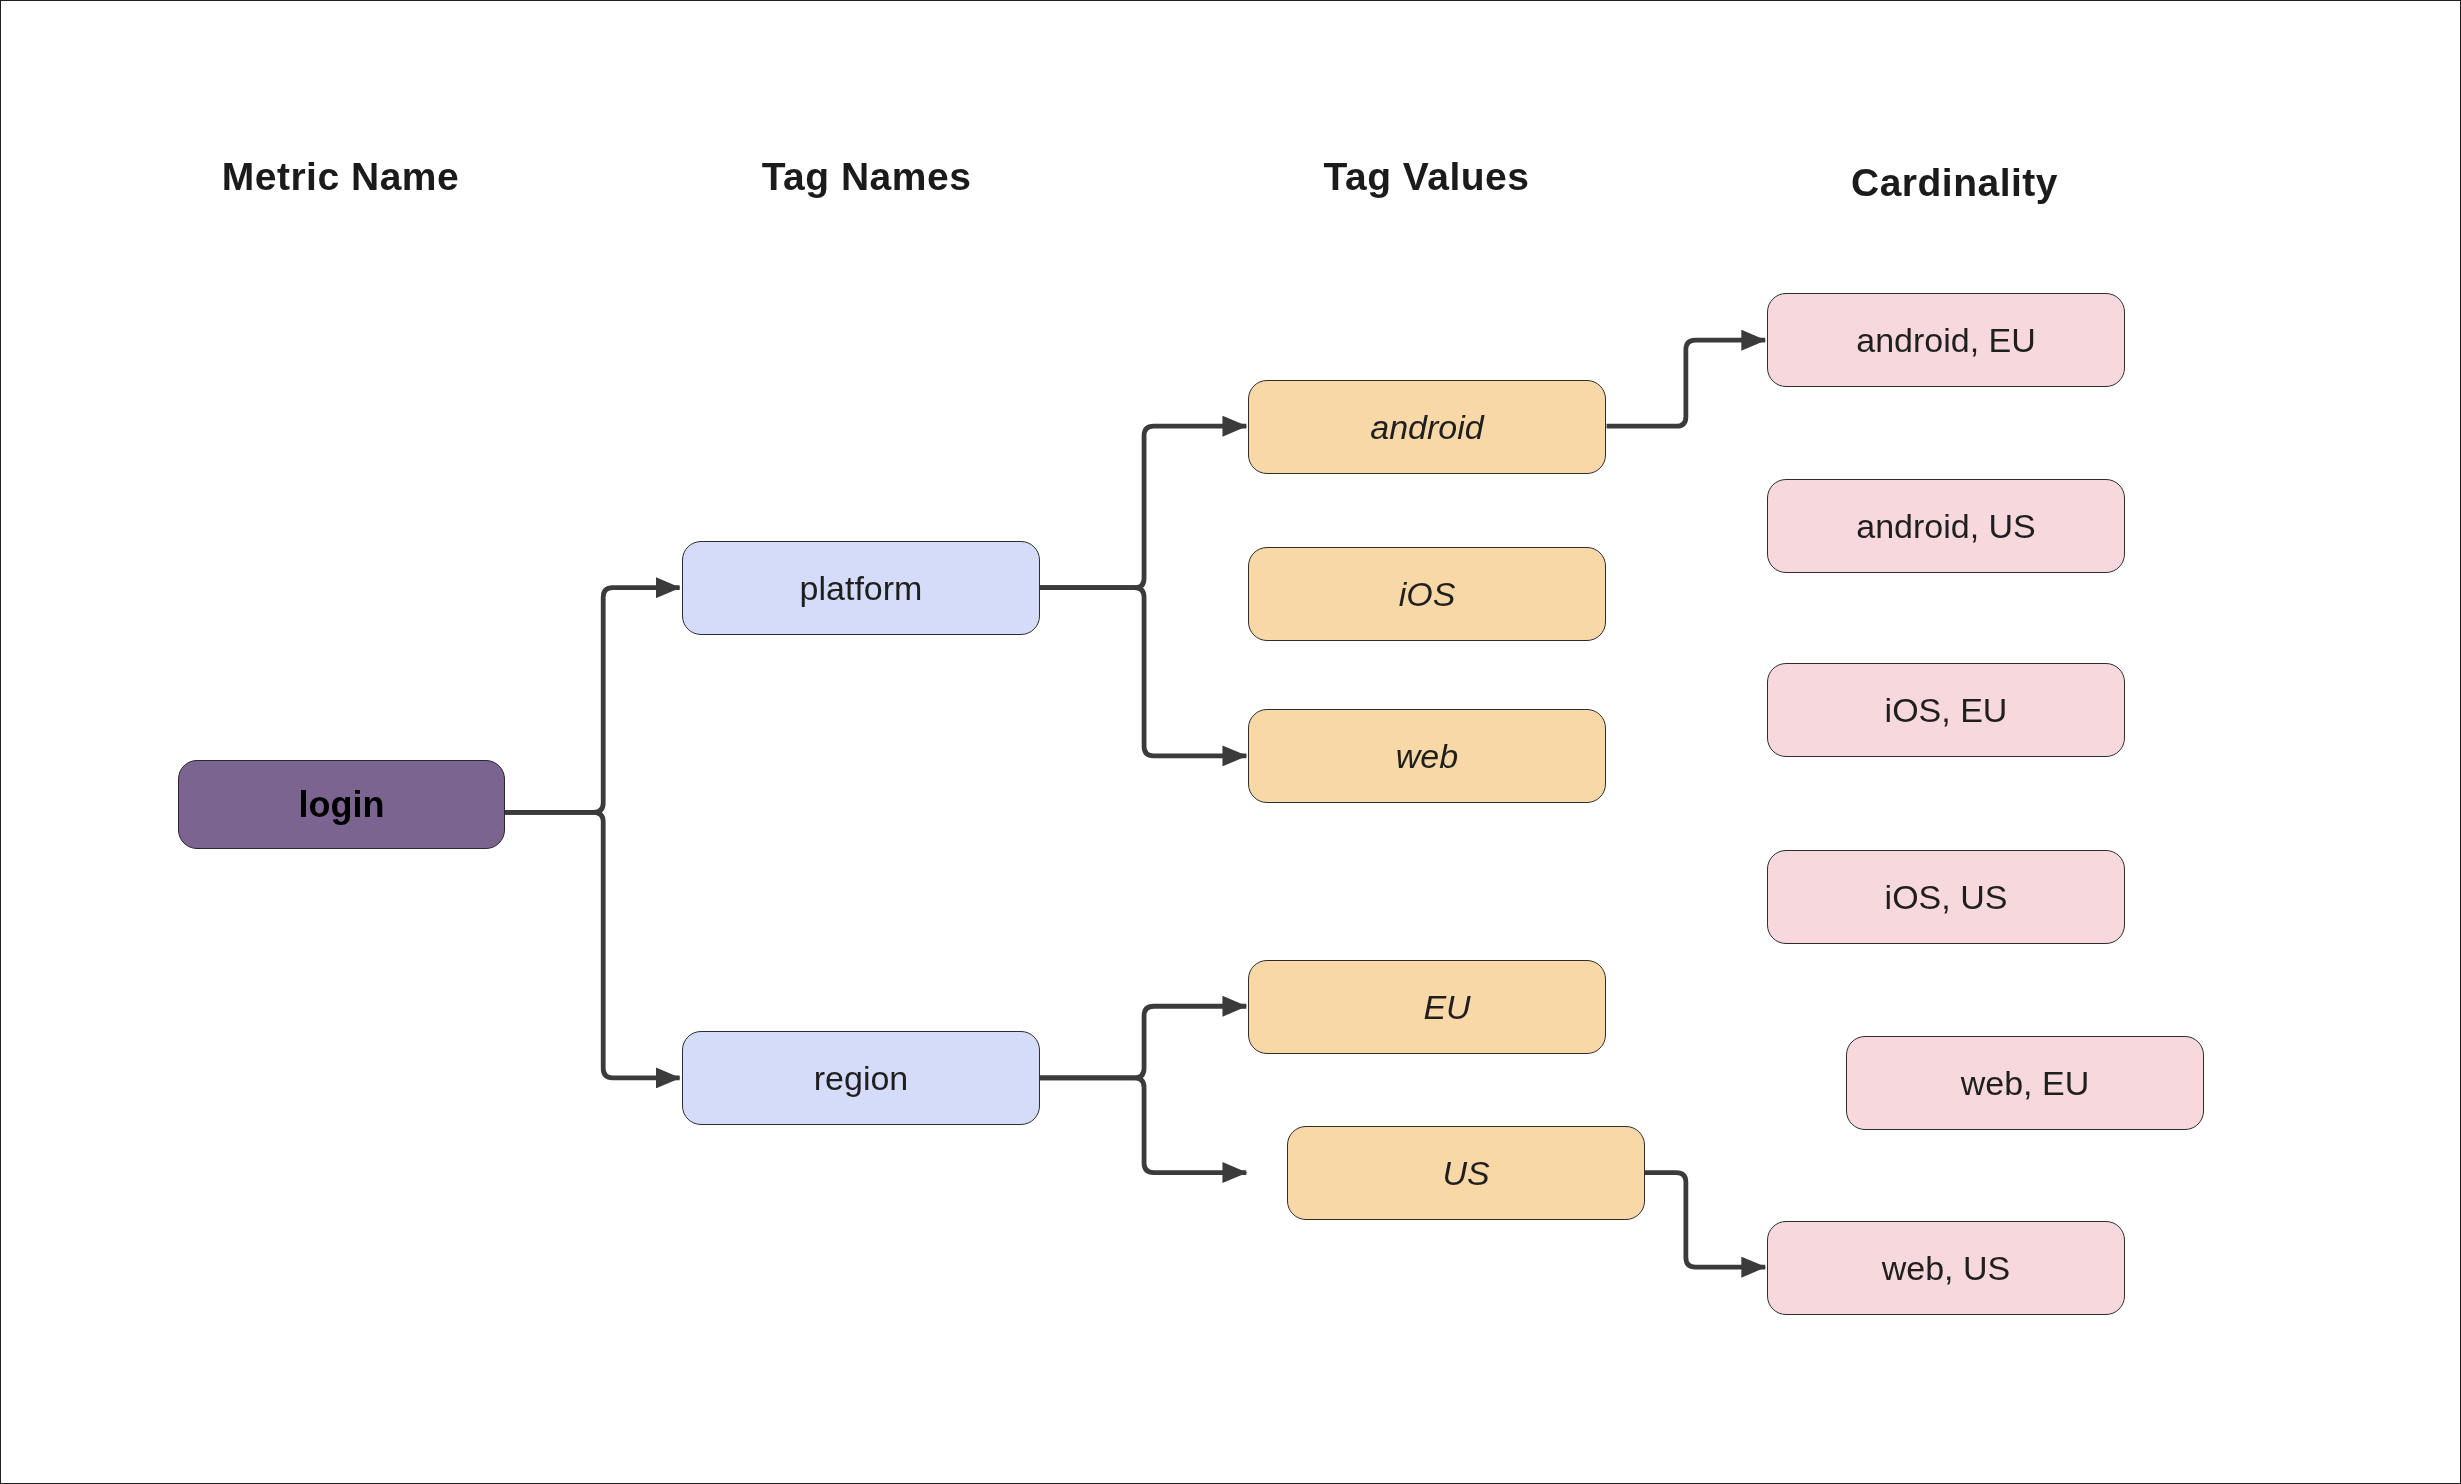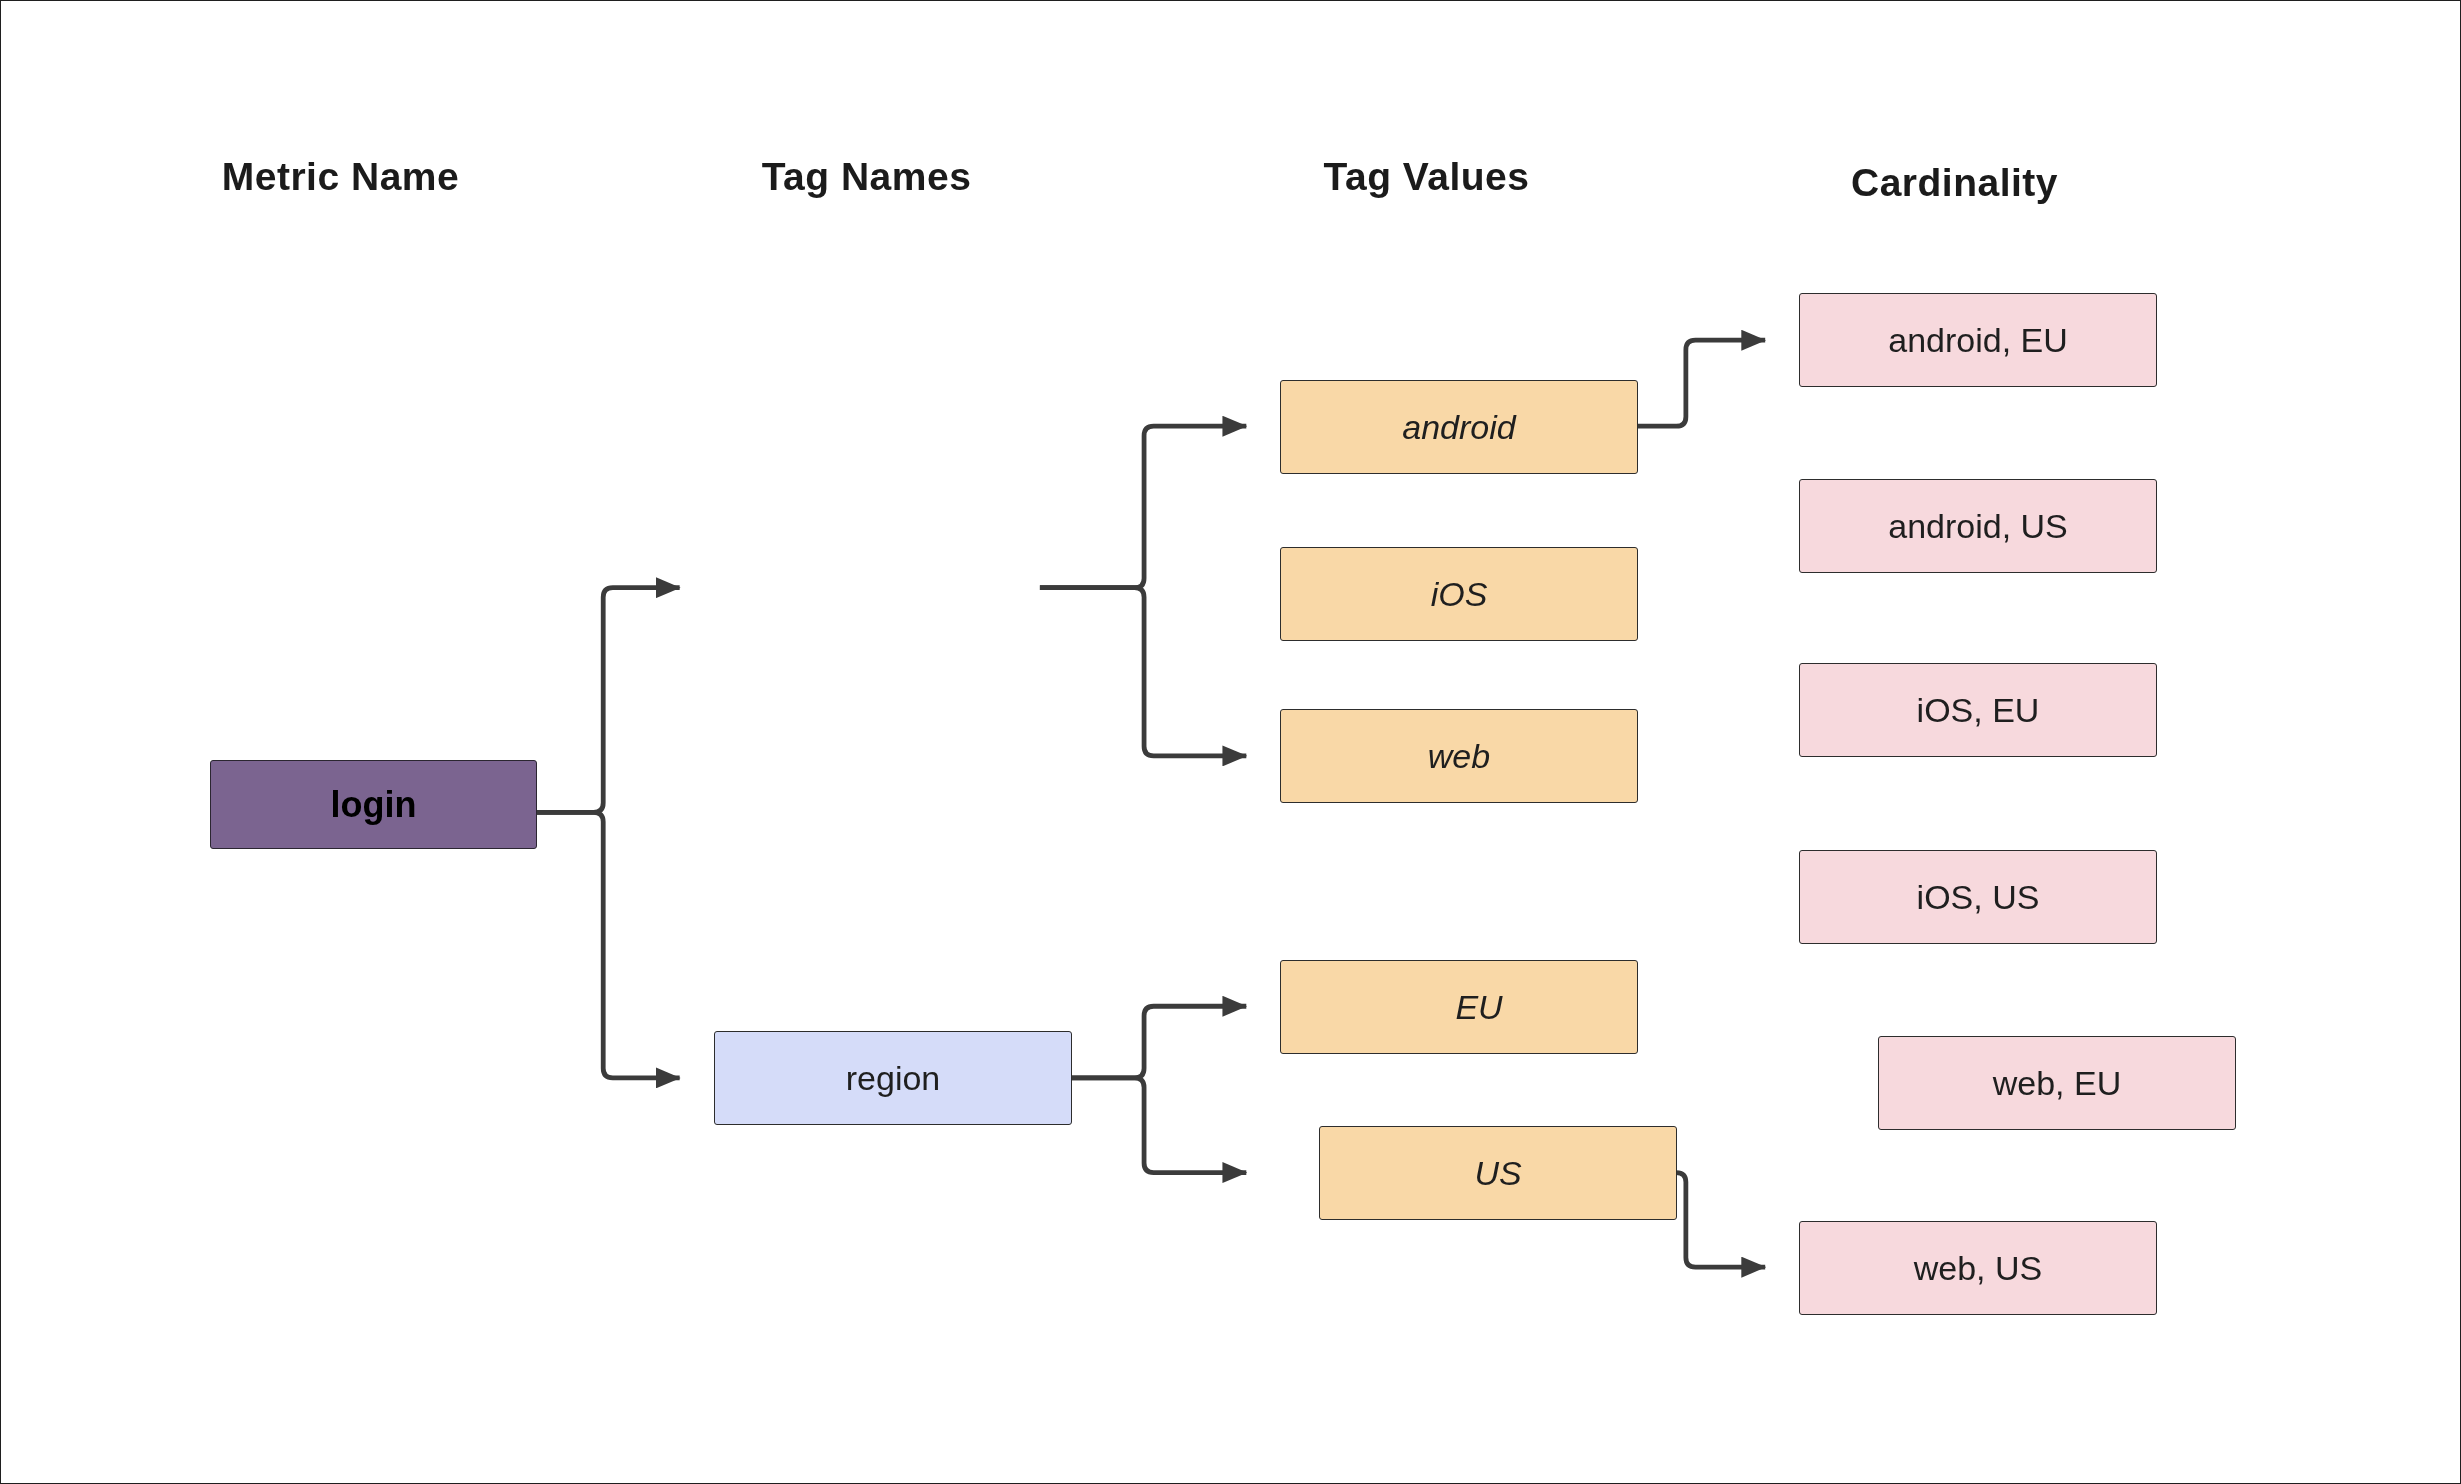--- a/index.html
+++ b/index.html
@@ -33,28 +33,27 @@
     font-size: 39px;
     font-weight: bold;
     color: #1b1b1b;
     letter-spacing: 0.5px;
   }
   .node {
     position: absolute;
     width: 358px;
     height: 94px;
     border: 1.9px solid #2d2d2d;
-    border-radius: 3px;
+    border-radius: 19px;
     box-sizing: border-box;
     display: flex;
     align-items: center;
     justify-content: center;
     font-size: 34px;
     color: #1f1f1f;
-    margin-left: 32px;
   }
   .node-metric {
     left: 177px; top: 759px;
     width: 327px; height: 89px;
     background: #7b6490;
     border-color: #2b2631;
     color: #000000;
     font-weight: bold;
     font-size: 36px;
   }
@@ -110,20 +109,21 @@
     <path class="edge" d="M 1680 1226 H 1753 Q 1763 1226 1763 1236 V 1315 Q 1763 1325 1773 1325 H 1846" marker-end="url(#arrow)"></path>
   </svg>
 
   <div class="col-header pos-h-metric">Metric Name</div>
   <div class="col-header pos-h-tags">Tag Names</div>
   <div class="col-header pos-h-vals">Tag Values</div>
   <div class="col-header pos-h-card">Cardinality</div>
 
   <div class="node node-metric">login</div>
 
+  <div class="node node-tagname pos-platform">platform</div>
   <div class="node node-tagname pos-region">region</div>
 
   <div class="node node-tagvalue pos-android">android</div>
   <div class="node node-tagvalue pos-ios">iOS</div>
   <div class="node node-tagvalue pos-web">web</div>
   <div class="node node-tagvalue pos-eu">EU</div>
   <div class="node node-tagvalue pos-us">US</div>
 
   <div class="node node-card pos-android-eu">android, EU</div>
   <div class="node node-card pos-android-us">android, US</div>

